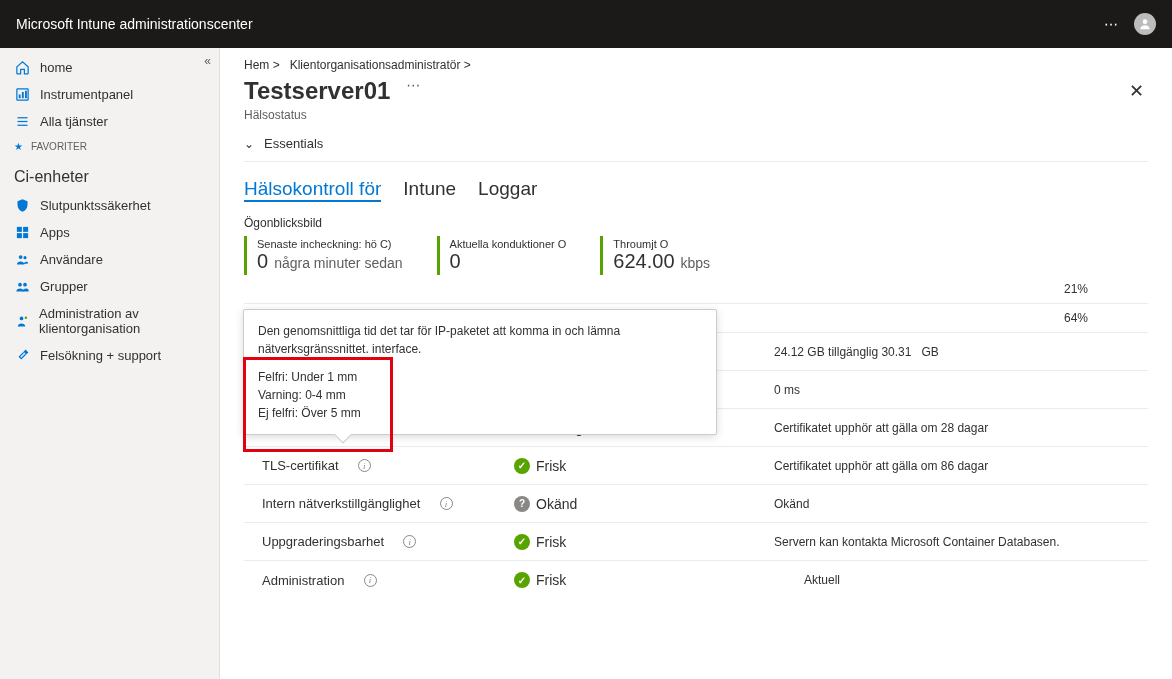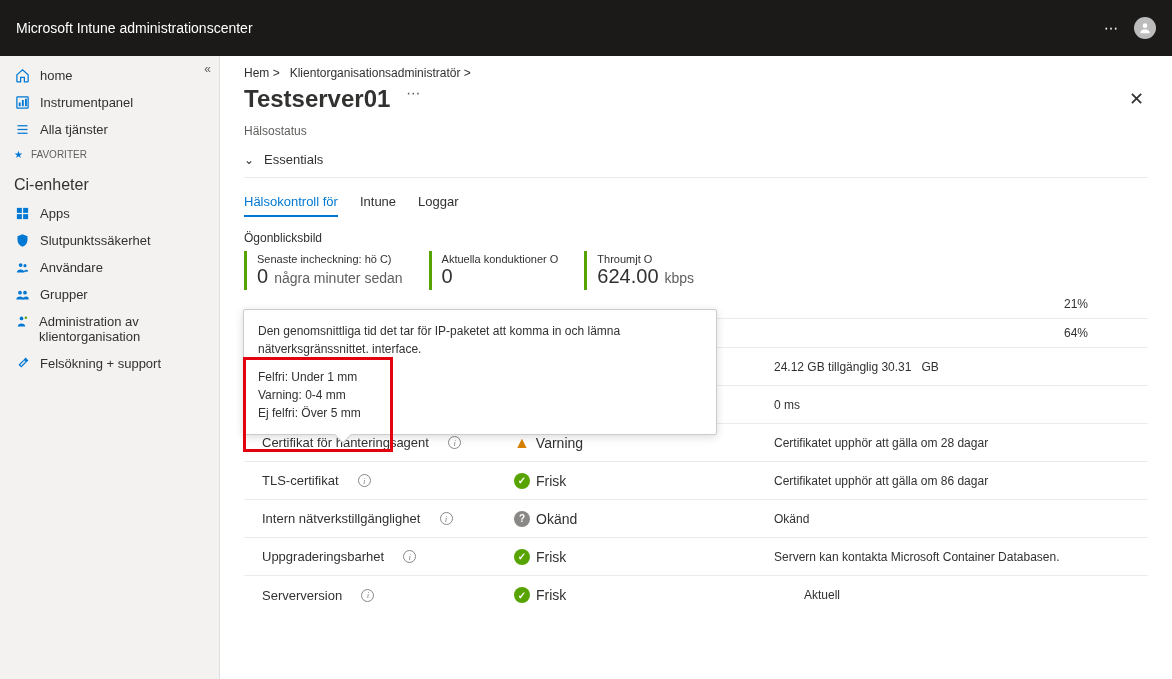--- a/index.html
+++ b/index.html
@@ -1,43 +1,43 @@
 <!DOCTYPE html>
 <html><head>
 <meta charset="utf-8">
 <style>
 *{box-sizing:border-box;margin:0;padding:0;font-family:"Segoe UI",Arial,sans-serif}
 body{width:1172px;height:679px;overflow:hidden;background:#fff;color:#323130;font-size:13px}
-.topbar{height:56px;background:#1b1a19;color:#fff;display:flex;align-items:center;padding:0 16px;justify-content:space-between}
+.topbar{height:48px;background:#1b1a19;color:#fff;display:flex;align-items:center;padding:0 16px;justify-content:space-between}
 .topbar-title{font-size:14px}
 .topbar-right{display:flex;align-items:center;gap:14px}
 .avatar{width:22px;height:22px;border-radius:50%;background:#bcbcbc;display:flex;align-items:center;justify-content:center}
 .dots{font-size:14px;letter-spacing:2px}
 .layout{display:flex;height:calc(100% - 40px)}
 .sidebar{width:220px;background:#f3f2f1;border-right:1px solid #e1dfdd;position:relative;padding-top:6px}
 .collapse-chevron{position:absolute;top:6px;right:8px;color:#605e5c;font-size:12px}
-.nav-item{display:flex;gap:10px;padding:6px 14px;font-size:13px;color:#323130;cursor:pointer}
+.nav-item{display:flex;align-items:center;gap:10px;padding:6px 14px;font-size:13px;color:#323130;cursor:pointer}
 .nav-item .icon{width:16px;display:flex;justify-content:center;color:#0078d4}
 .nav-fav{font-size:10px;color:#605e5c;padding:6px 14px;display:flex;align-items:center;gap:8px}
 .nav-section{font-size:16px;font-weight:400;padding:10px 14px 6px}
 .main{flex:1;padding:10px 24px 0 24px;overflow:hidden;position:relative}
 .breadcrumb{font-size:12px;color:#323130;margin-bottom:4px}
 .page-head{display:flex;align-items:center;justify-content:space-between}
 .page-title{font-size:24px;font-weight:600}
 .page-title-row{display:flex;align-items:flex-start;gap:16px}
 .more-dots{color:#605e5c;font-size:14px;letter-spacing:2px}
 .close-x{font-size:18px;color:#323130;cursor:pointer;padding:4px}
-.subtitle{font-size:12px;color:#605e5c;margin-top:10px}
+.subtitle{font-size:12px;color:#605e5c;margin-top:2px}
 .essentials-row{display:flex;align-items:center;gap:10px;padding:10px 0;border-bottom:1px solid #edebe9;margin-top:4px;font-size:13px}
 .chev{font-size:12px;color:#323130}
 .tabs{display:flex;gap:22px;margin-top:16px;border-bottom:none}
-.tab{font-size:13px;padding-bottom:6px;cursor:pointer;color:#323130}
+.tab{font-size:19px;cursor:pointer;color:#323130}
 .tab.active{color:#0078d4;border-bottom:2px solid #0078d4}
 .snap-title{font-size:12px;margin-top:14px;margin-bottom:6px}
-.snap-row{display:flex;gap:0}
+.snap-row{display:flex;gap:8px}
 .snap-card{border-left:3px solid #57a300;padding:2px 10px;margin-right:16px}
 .snap-label{font-size:11px;color:#323130;display:flex;align-items:center;gap:4px}
 .snap-val{font-size:20px;display:flex;align-items:baseline;gap:6px}
 .snap-sub{font-size:14px;color:#605e5c}
 .tooltip-box{position:absolute;background:#fff;border:1px solid #ccc;border-radius:2px;box-shadow:0 2px 8px rgba(0,0,0,.15);padding:12px 14px;font-size:12px;color:#323130;width:474px;left:243px;top:309px;line-height:1.5}
 .tooltip-box .thr{margin-top:10px}
 .tooltip-tail{position:absolute;width:12px;height:12px;background:#fff;border-right:1px solid #ccc;border-bottom:1px solid #ccc;transform:rotate(45deg);left:93px;bottom:-7px}
 .redbox{position:absolute;border:3px solid #e3000f;left:243px;top:357px;width:150px;height:95px;pointer-events:none}
 .trow{display:flex;align-items:center;border-bottom:1px solid #edebe9;padding:9px 0;min-height:38px}
 .trow.noborder{border-bottom:none}
@@ -101,35 +101,35 @@
       <span>Alla tjänster</span>
     </div>
     <div class="nav-fav">
       <span class="icon" style="color:#0078d4">★</span>
       <span>FAVORITER</span>
     </div>
     <div class="nav-section">Ci-enheter</div>
     <div class="nav-item">
       <span class="icon">
           <svg width="15" height="15" viewBox="0 0 24 24" fill="#0078d4">
+            <path d="M12 2l8 3v6c0 5-3.5 9-8 11-4.5-2-8-6-8-11V5z"></path>
+          </svg>
+        </span>
+      <span>Slutpunktssäkerhet</span>
+    </div>
+    <div class="nav-item">
+      <span class="icon">
+          <svg width="15" height="15" viewBox="0 0 24 24" fill="#0078d4">
             <rect x="3" y="3" width="8" height="8"></rect>
             <rect x="13" y="3" width="8" height="8"></rect>
             <rect x="3" y="13" width="8" height="8"></rect>
             <rect x="13" y="13" width="8" height="8"></rect>
           </svg>
         </span>
       <span>Apps</span>
-    </div>
-    <div class="nav-item">
-      <span class="icon">
-          <svg width="15" height="15" viewBox="0 0 24 24" fill="#0078d4">
-            <path d="M12 2l8 3v6c0 5-3.5 9-8 11-4.5-2-8-6-8-11V5z"></path>
-          </svg>
-        </span>
-      <span>Slutpunktssäkerhet</span>
     </div>
     <div class="nav-item">
       <span class="icon">
           <svg width="15" height="15" viewBox="0 0 24 24" fill="#0078d4">
             <circle cx="9" cy="8" r="3"></circle>
             <circle cx="16" cy="9" r="2.5"></circle>
             <path d="M3 20c0-3 3-5 6-5s6 2 6 5"></path>
             <path d="M14 19c0-2 2-3.5 4-3.5s3 1 3 3"></path>
           </svg>
         </span>
@@ -274,21 +274,21 @@
     <div class="trow">
       <div class="cell-name"><span>Uppgraderingsbarhet</span>&nbsp;&nbsp;<span class="info-icon">i</span></div>
       <div class="cell-status">
           <span class="status-ico ok">✓</span>
           <span>Frisk</span>
         </div>
       <div class="cell-detail">Servern kan kontakta Microsoft Container Databasen.</div>
     </div>
 
     <div class="trow noborder">
-      <div class="cell-name"><span>Serverversion</span>&nbsp;&nbsp;<span class="info-icon">i</span></div>
+      <div class="cell-name"><span>Administration</span>&nbsp;&nbsp;<span class="info-icon">i</span></div>
       <div class="cell-status">
           <span class="status-ico ok">✓</span>
           <span>Frisk</span>
         </div>
       <div class="cell-detail" style="padding-left:40px">Aktuell</div>
     </div>
   </div>
 </div>
 
 <div class="tooltip-box">

